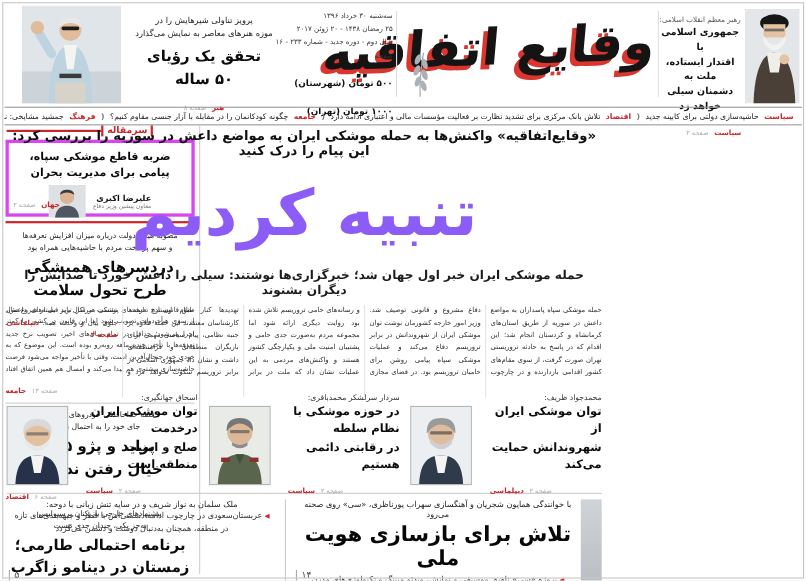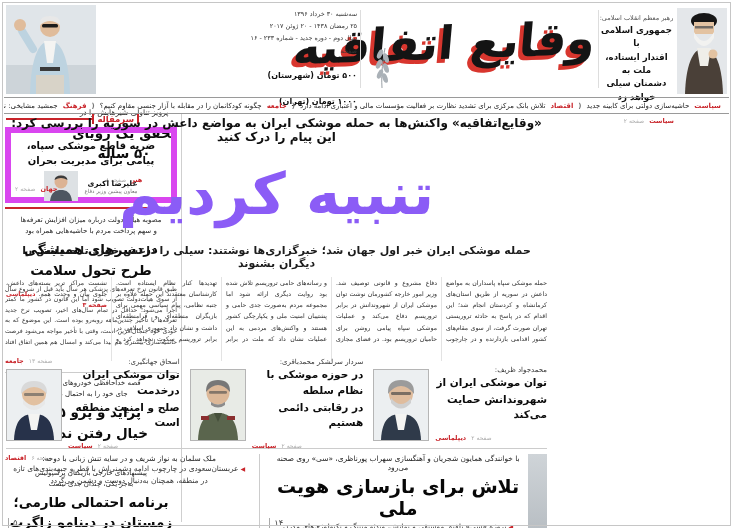--- a/index.html
+++ b/index.html
@@ -16,42 +16,42 @@
 
   .masthead{position:absolute;top:0;right:138px;width:232px;height:94px;text-align:center;}
   .masthead-title{display:inline-block;font-size:46px;font-weight:bold;color:#141414;line-height:86px;
     transform:skewX(-7deg) rotate(-2deg);text-shadow:-4px 4px 0 #d8362e;white-space:nowrap;}
   .laurel{position:absolute;left:8px;bottom:4px;}
 
   .meta{position:absolute;top:8px;right:376px;width:114px;text-align:right;color:#333;}
   .meta-line{font-size:6.4px;line-height:1.9;}
   .meta-price{font-size:8px;font-weight:bold;color:#111;line-height:1.8;margin-top:12px;}
 
-  .art{position:absolute;top:5px;left:6px;width:236px;height:89px;display:flex;direction:ltr;gap:5px;flex-direction:column;}
+  .art{position:absolute;top:5px;left:20px;width:236px;height:89px;display:flex;direction:ltr;gap:5px;}
   .art-photo{width:90px;height:89px;flex:none;}
   .art-txt{flex:1;direction:rtl;text-align:center;padding-top:8px;}
   .art-kick{font-size:7.6px;color:#1d1d1d;line-height:1.6;}
   .art-hl{font-size:13.5px;font-weight:bold;color:#0c0c0c;line-height:1.5;margin-top:4px;}
   .vline{position:absolute;top:10px;width:1px;background:#ddd;height:78px;}
 
   
   .strip{position:absolute;top:97px;left:4px;right:4px;height:15px;border-top:1px solid #9a9a9a;border-bottom:1px solid #9a9a9a;
     display:flex;align-items:center;gap:5px;padding:0 8px;font-size:7px;color:#1a1a1a;white-space:nowrap;overflow:hidden;}
   .strip .lab{color:#c9252b;font-weight:bold;}
   .strip .sep{color:#777;font-weight:bold;}
 
   
   .leftcol{position:absolute;top:114px;left:5px;width:172px;}
   .div-v{position:absolute;top:114px;left:181px;bottom:6px;width:1px;background:#cfcfcf;}
 
   .sec-head{display:flex;align-items:center;padding-right:38px;margin-bottom:3px;}
   .sec-head .word{color:#c9252b;font-weight:bold;font-size:8.5px;border-right:2px solid #c9252b;border-left:2px solid #c9252b;padding:0 3px;}
   .sec-head .line{flex:1;height:2px;background:#c9252b;margin-left:1px;}
 
-  .edbox{border:6px solid #d946ef;position:relative;padding:5px 5px 3px;height:56px;}
+  .edbox{border:3px solid #d946ef;position:relative;padding:5px 5px 3px;height:56px;}
   .ed-hl{font-size:10px;font-weight:bold;text-align:center;color:#0c0c0c;line-height:1.5;}
   .ed-row{display:flex;justify-content:center;gap:6px;margin-top:3px;align-items:center;}
   .ed-name{font-size:7.5px;font-weight:bold;color:#111;}
   .ed-role{font-size:5.5px;color:#777;}
   .ed-photo{width:34px;height:30px;flex:none;}
   .ed-lbl{position:absolute;left:4px;bottom:2px;}
   .red-bar{height:2px;background:#c9252b;margin:4px 0 6px;}
 
   .kick{font-size:7px;color:#222;text-align:center;line-height:1.6;}
   .hl-lg{font-size:13.5px;font-weight:bold;text-align:center;color:#0b0b0b;line-height:1.5;margin-top:2px;}
@@ -64,21 +64,21 @@
   
   .main{position:absolute;top:112px;left:6px;right:186px;}
   .main-kick{font-size:12px;font-weight:bold;text-align:center;color:#101010;margin-top:4px;}
   .main-hl{font-size:58px;font-weight:bold;text-align:center;color:#8b5cf6;line-height:100px;height:100px;overflow:hidden;}
   .main-sub{font-size:11px;font-weight:bold;text-align:center;color:#1c1c1c;}
   .main-body{margin-top:7px;height:84px;overflow:hidden;column-count:5;column-gap:9px;column-rule:1px solid #e3e3e3;
     font-size:6.2px;line-height:1.8;text-align:justify;color:#2c2c2c;}
   .cont{color:#c9252b;font-weight:bold;}
 
   .persons{display:flex;gap:10px;margin-top:6px;height:76px;}
-  .person{flex:1;display:flex;gap:6px;align-items:center;}
+  .person{flex:1;display:flex;gap:16px;align-items:center;}
   .p-photo{width:54px;height:70px;border:1px solid #b5b5b5;flex:none;background:#eceff1;}
   .p-text{flex:1;text-align:right;}
   .p-name{font-size:7px;color:#333;}
   .p-quote{font-size:10.5px;font-weight:bold;color:#0c0c0c;line-height:1.5;margin-top:1px;}
   .p-lbl{margin-top:2px;direction:ltr;text-align:left;}
 
   .bottom{display:flex;margin-top:5px;border-top:1px solid #ccc;padding-top:5px;height:76px;}
   .music{flex:1.05;position:relative;padding-left:8px;padding-right:26px;}
   .music-photo{position:absolute;right:0;top:0;width:19px;height:74px;background:linear-gradient(180deg,#cfd4d8,#b9bfc4);}
   .vsep{width:1px;background:#ccc;margin:0 7px;}
@@ -153,20 +153,21 @@
       <rect x="36" y="19" width="16" height="3.4" rx="1.5" fill="#1c1c1c"></rect>
       <path d="M24,89 C25,52 33,36 44,36 C55,36 63,52 64,89 Z" fill="#bdd3e0"></path>
       <path d="M38,36 L50,36 L47,58 L41,58 Z" fill="#f4f4f2"></path>
       <path d="M27,44 L16,26" stroke="#bdd3e0" stroke-width="8" stroke-linecap="round" fill="none"></path>
       <circle cx="14" cy="20" r="6" fill="#e0bc9b"></circle>
       <rect x="34" y="62" width="20" height="4" fill="#3a3a3a"></rect>
       <path d="M30,89 L58,89 L58,70 L30,70 Z" fill="#d8d3c8"></path>
     </svg>
     <div class="art-txt">
       <div class="art-kick">پرویز تناولی شیرهایش را در</div>
+      <div class="art-kick">موزه هنرهای معاصر به نمایش می‌گذارد</div>
       <div class="art-hl">تحقق یک رؤیای</div>
       <div class="art-hl" style="margin-top:0">۵۰ ساله</div>
       <div style="margin-top:3px">
         <span class="lbl">هنر</span>
         <span class="pg">صفحه ۸</span>
       </div>
     </div>
   </div>
 
   <div class="strip">

